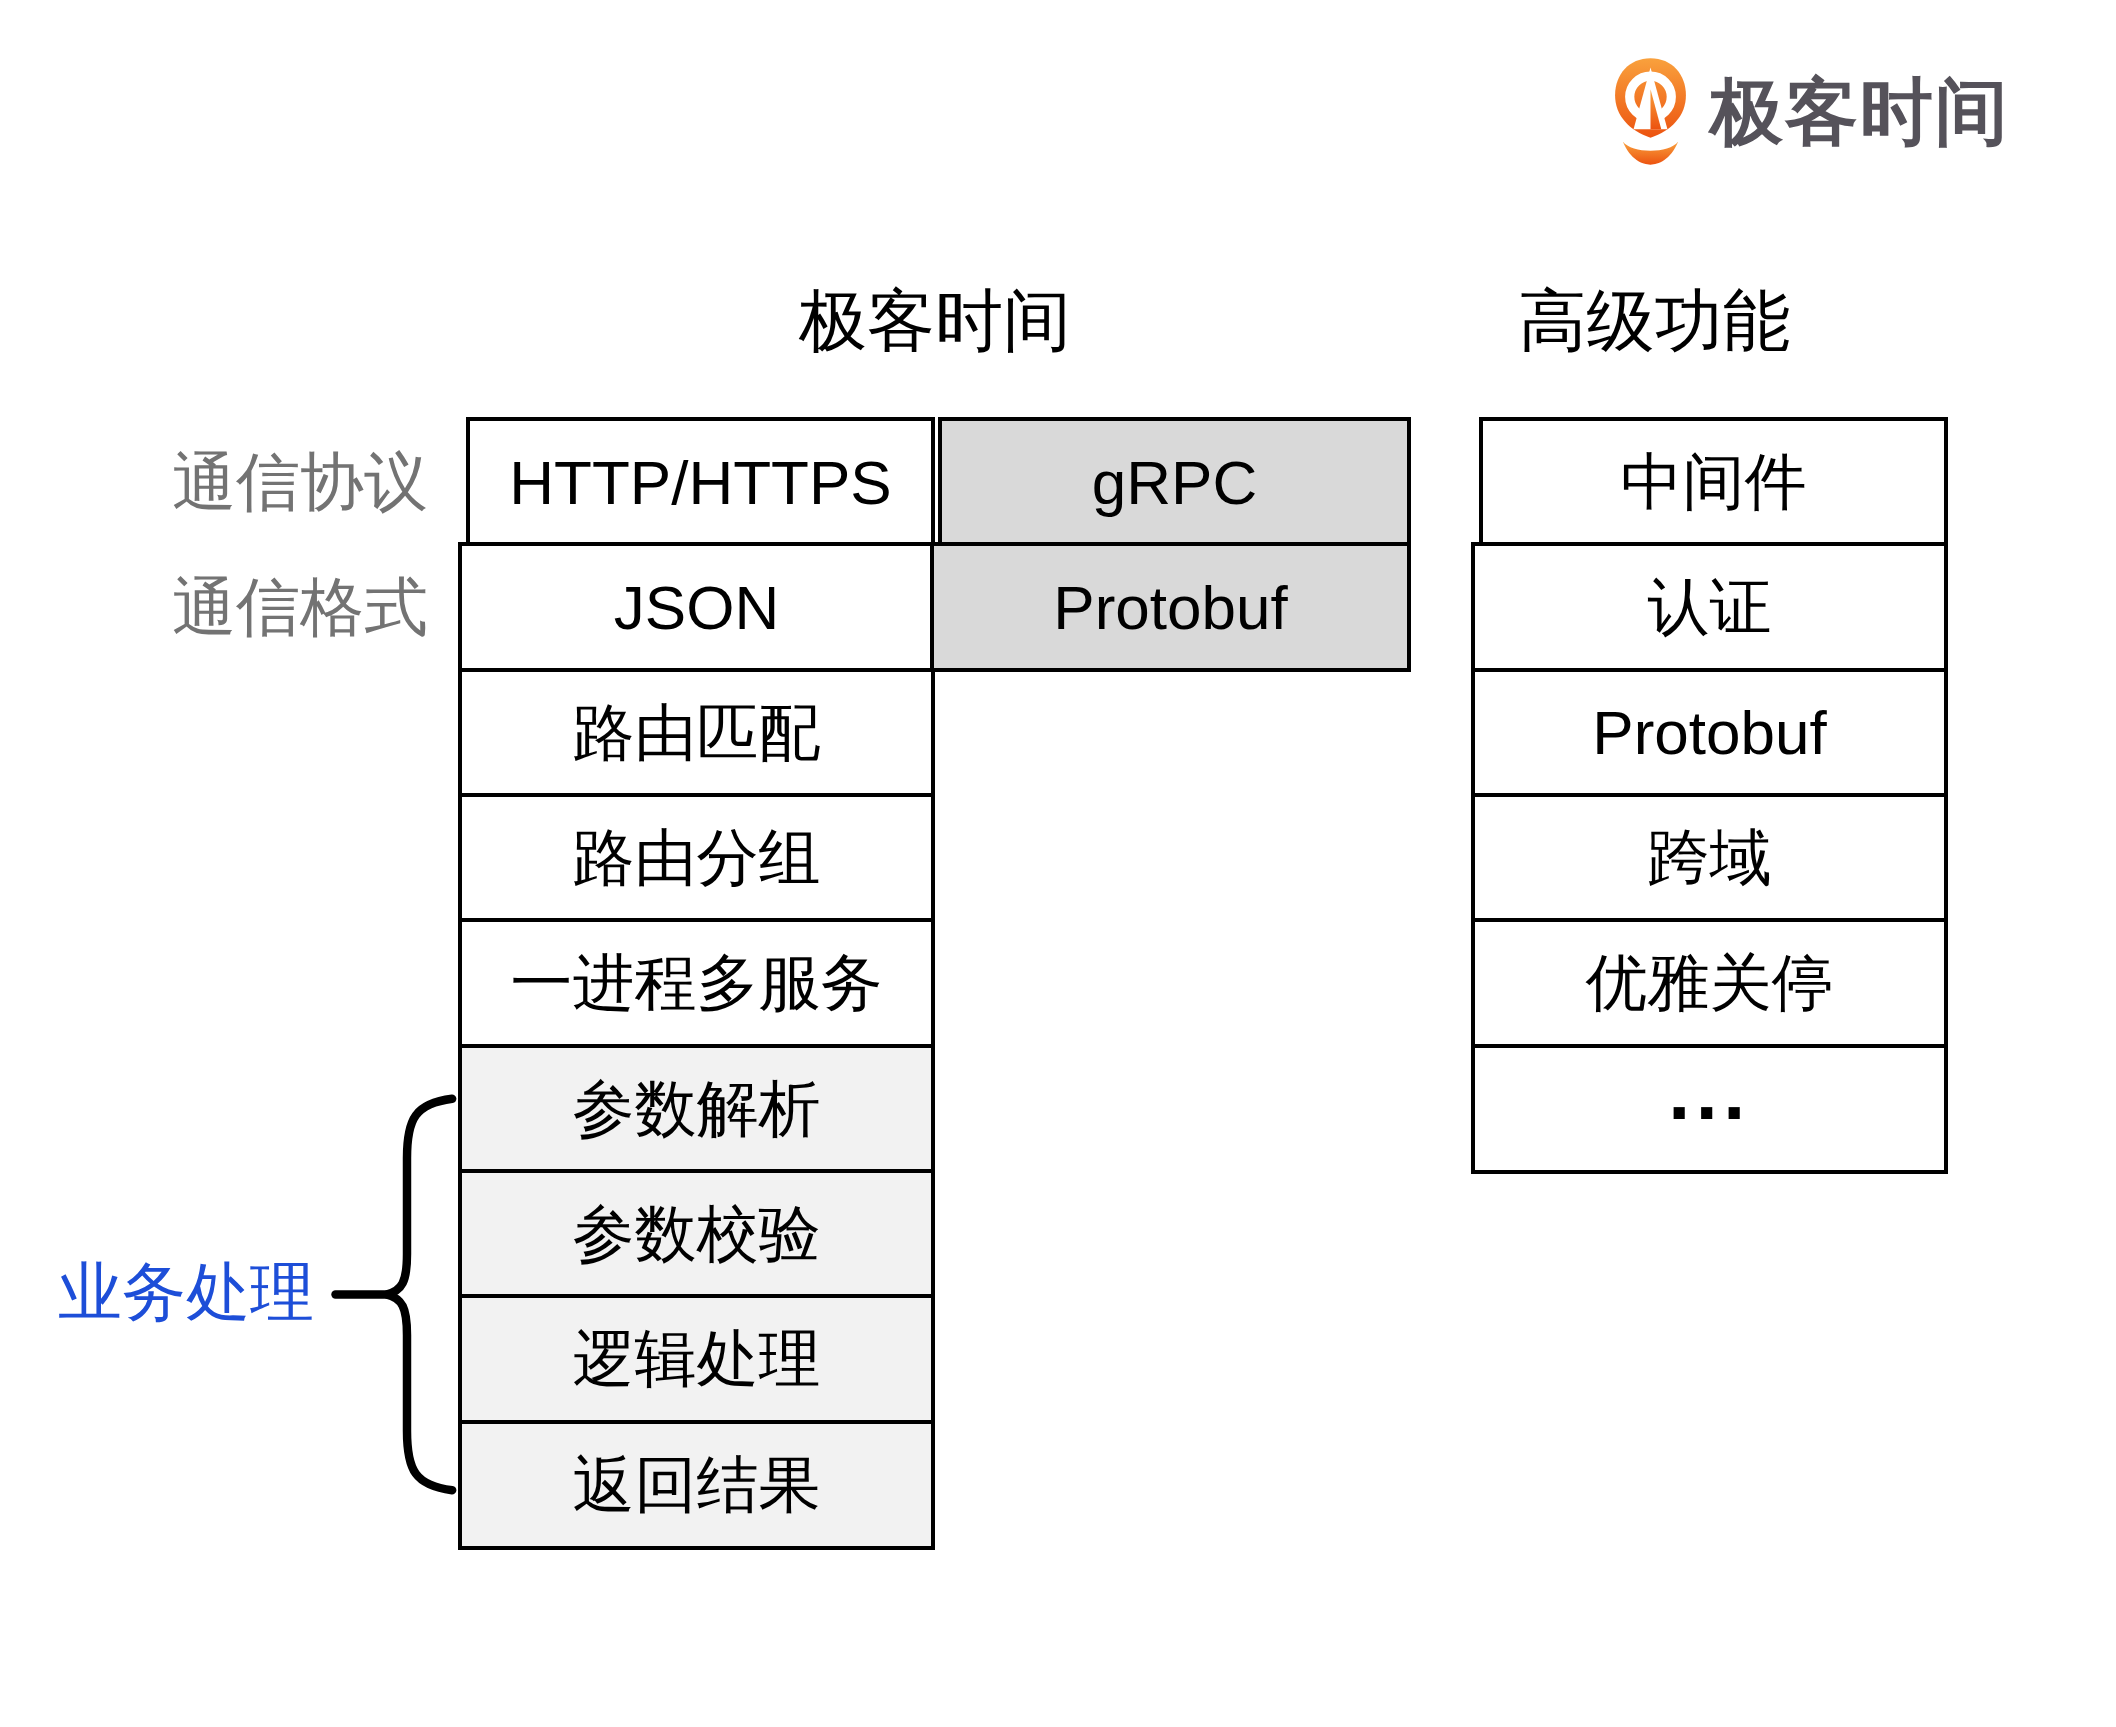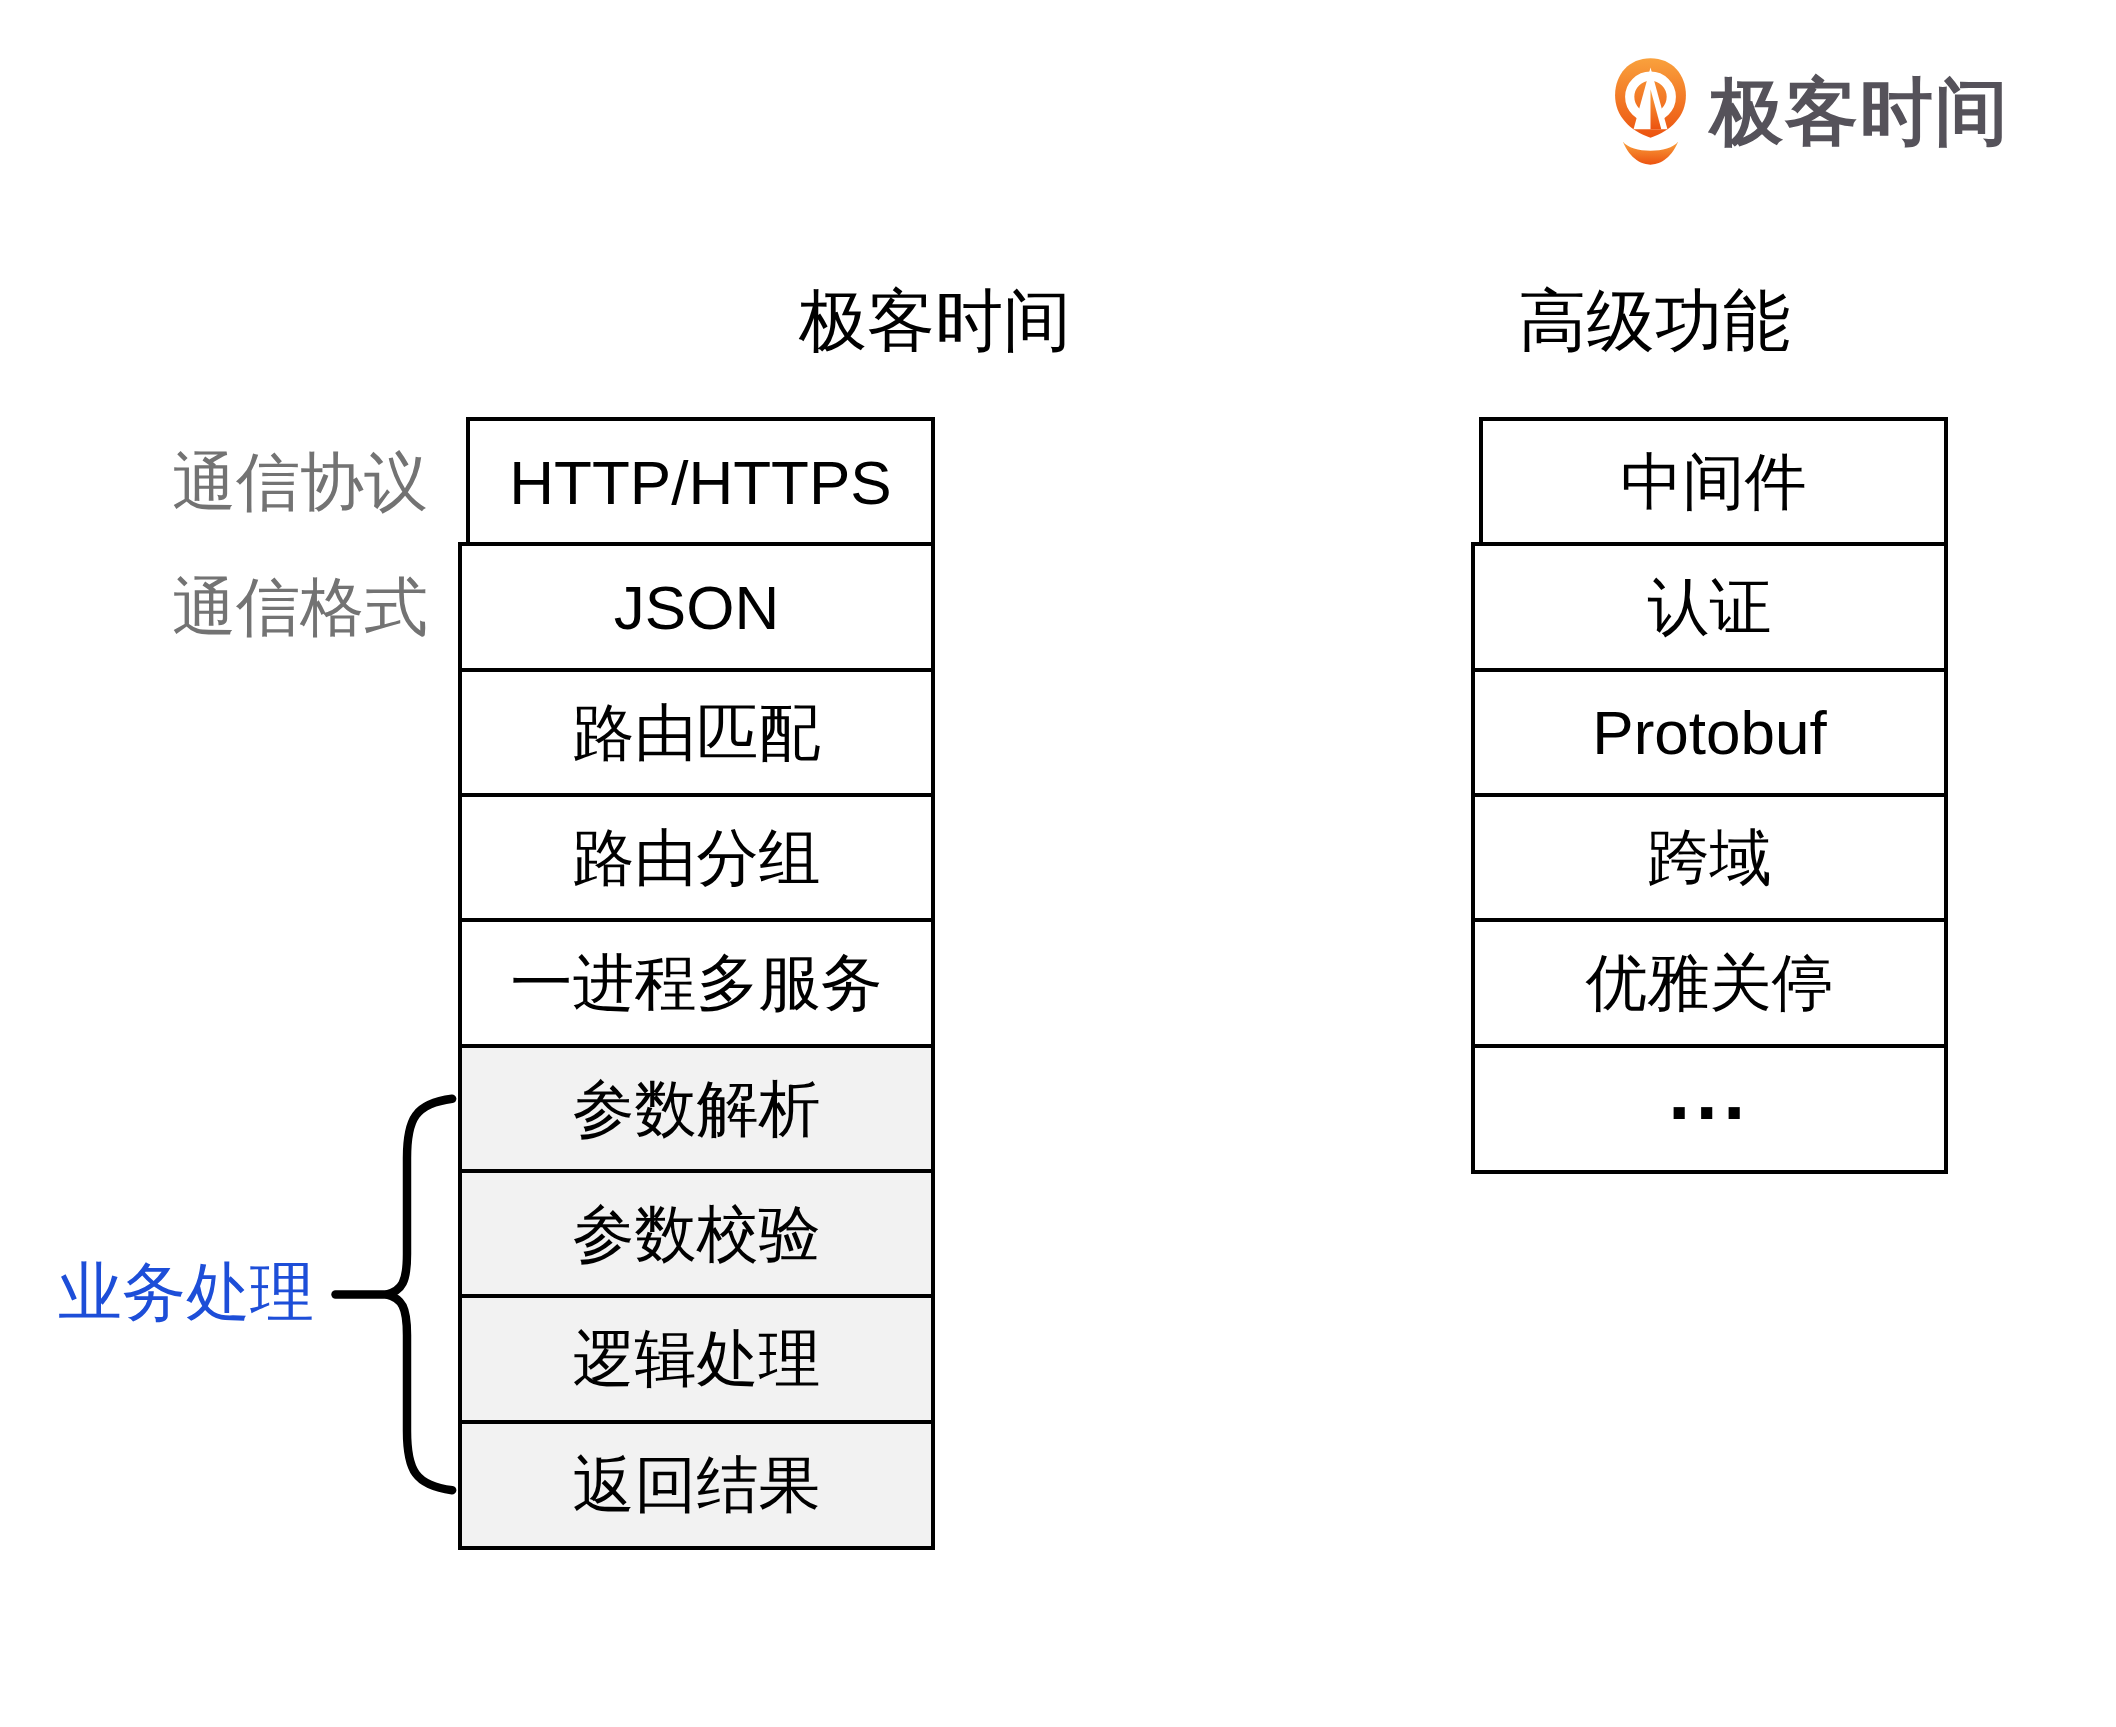--- a/index.html
+++ b/index.html
@@ -104,20 +104,24 @@
     <div class="cell">JSON</div>
     <div class="cell">路由匹配</div>
     <div class="cell">路由分组</div>
     <div class="cell">一进程多服务</div>
     <div class="cell tint">参数解析</div>
     <div class="cell tint">参数校验</div>
     <div class="cell tint">逻辑处理</div>
     <div class="cell tint">返回结果</div>
   </div>
 
+  <div class="stack col-alt">
+    <div class="cell shade">gRPC</div>
+    <div class="cell shade">Protobuf</div>
+  </div>
 
   <div class="stack col-adv">
     <div class="cell">中间件</div>
     <div class="cell">认证</div>
     <div class="cell">Protobuf</div>
     <div class="cell">跨域</div>
     <div class="cell">优雅关停</div>
     <div class="cell dots">...</div>
   </div>
 

